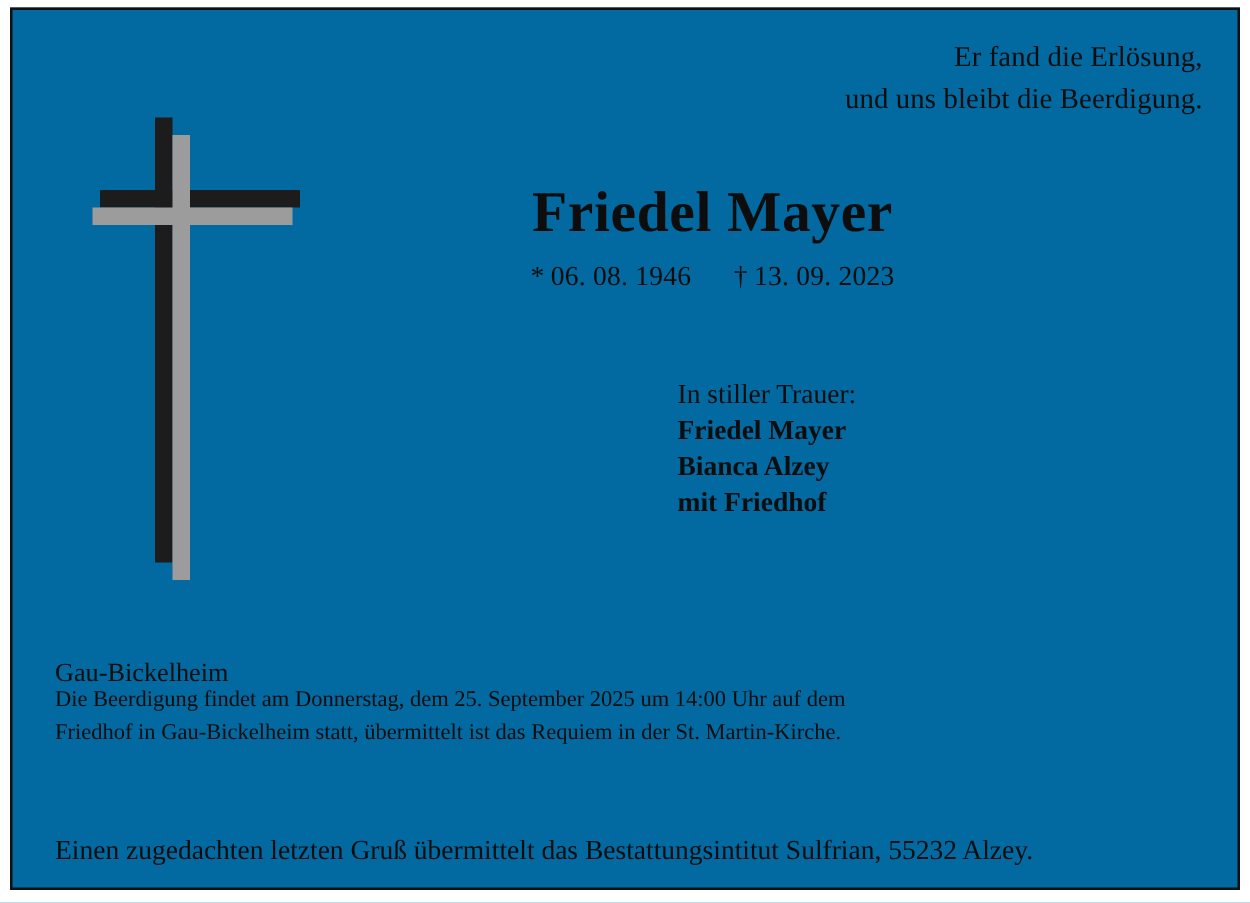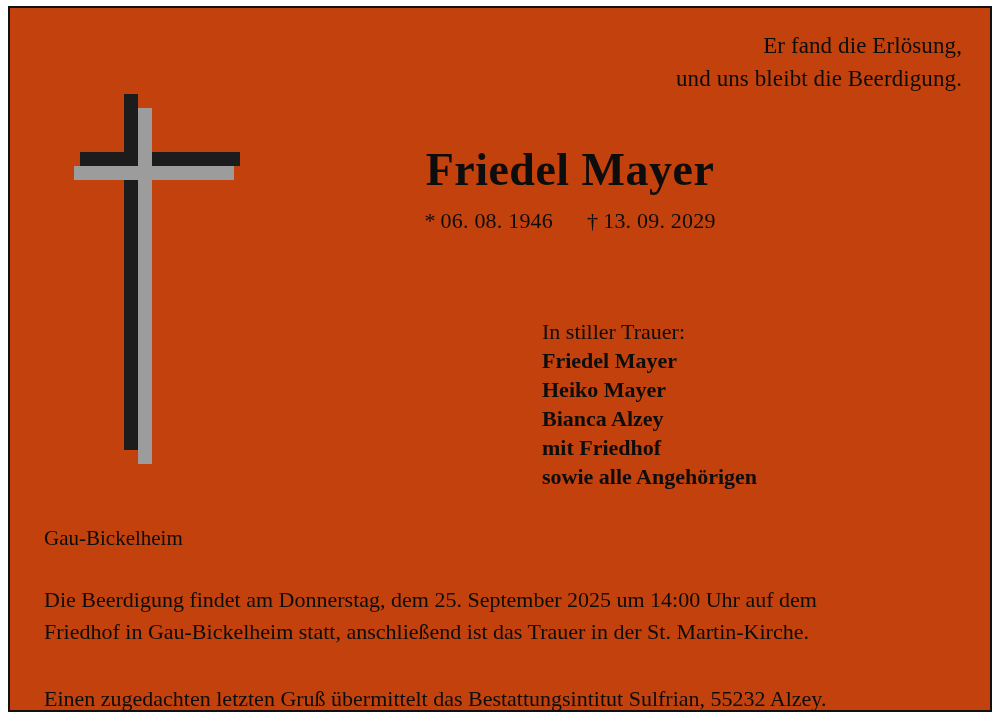--- a/index.html
+++ b/index.html
@@ -13,21 +13,21 @@
     font-family: "Liberation Serif", serif;
     color: #0d0d0d;
     overflow: hidden;
   }
   .obituary {
     position: relative;
     width: 984px;
     height: 706px;
     margin: 6px auto 0 auto;
     border: 2px solid #111111;
-    background: #c2410c;
+    background: #0369a1;
     box-sizing: border-box;
   }
   .inner {
     position: relative;
     width: 100%;
     height: 100%;
   }
 
   
   .epitaph {
@@ -102,48 +102,48 @@
     font-size: 22px;
     letter-spacing: 0.2px;
   }
   .dates .birth { margin-right: 34px; margin-top: 22px; }
   .dates .sym { margin-right: 5px; }
 
   
   .mourners {
     position: absolute;
     left: 532px;
-    top: 309px;
+    top: 292px;
     font-size: 22px;
     line-height: 1.32;
   }
   .mourners .lead { font-weight: normal; }
   .mourners .person { font-weight: bold; }
 
   
   .place {
     position: absolute;
     left: 34px;
     top: 518px;
     font-size: 21px;
   }
   .funeral {
     position: absolute;
     left: 34px;
-    top: 576px;
+    top: 538px;
     width: 918px;
-    font-size: 22px;
+    font-size: 18px;
     line-height: 1.45;
     text-align: justify;
   }
   .funeral div { white-space: nowrap; }
   .institute {
     position: absolute;
     left: 34px;
-    top: 676px;
+    top: 657px;
     width: 918px;
     font-size: 22px;
     line-height: 1.4;
   }
 </style>
 </head>
 <body>
 
 <div class="obituary">
   <div class="inner">
@@ -156,36 +156,34 @@
     <div class="cross-wrap">
       <div class="cross-shadow-v"></div>
       <div class="cross-shadow-h"></div>
       <div class="cross-v"></div>
       <div class="cross-h"></div>
     </div>
 
     <div class="name-block">
       <div class="deceased-name">Friedel Mayer</div>
       <div class="dates">
-        <span class="birth"><span class="sym">*</span><span>06. 08. 1946</span></span><span class="death"><span class="sym">†</span><span>13. 09. 2029</span></span>
+        <span class="birth"><span class="sym">*</span><span>06. 08. 1946</span></span><span class="death"><span class="sym">†</span><span>13. 09. 2023</span></span>
       </div>
     </div>
 
     <div class="mourners">
       <div class="lead">In stiller Trauer:</div>
       <div class="person">Friedel Mayer</div>
-      <div class="person">Heiko Mayer</div>
       <div class="person">Bianca Alzey</div>
       <div class="person">mit Friedhof</div>
-      <div class="person">sowie alle Angehörigen</div>
     </div>
 
     <div class="place">Gau-Bickelheim</div>
 
     <div class="funeral">
       <div>Die Beerdigung findet am Donnerstag, dem 25. September 2025 um 14:00 Uhr auf dem</div>
-      <div>Friedhof in Gau-Bickelheim statt, anschließend ist das Trauer in der St. Martin-Kirche.</div>
+      <div>Friedhof in Gau-Bickelheim statt, übermittelt ist das Requiem in der St. Martin-Kirche.</div>
     </div>
 
     <div class="institute">Einen zugedachten letzten Gruß übermittelt das Bestattungsintitut Sulfrian, 55232 Alzey.</div>
 
   </div>
 </div>
 
 </body></html>

